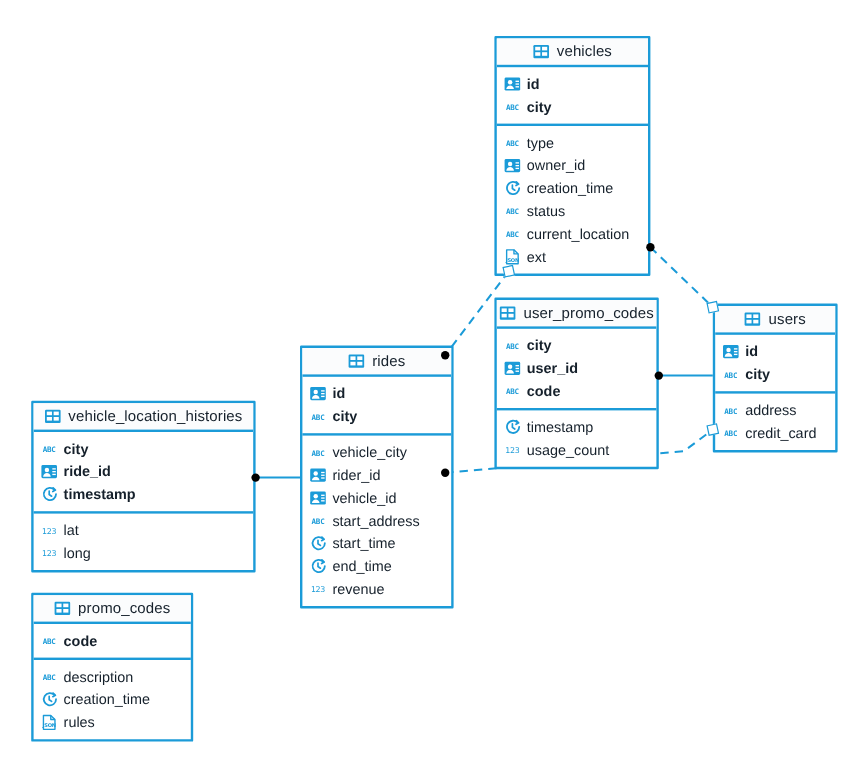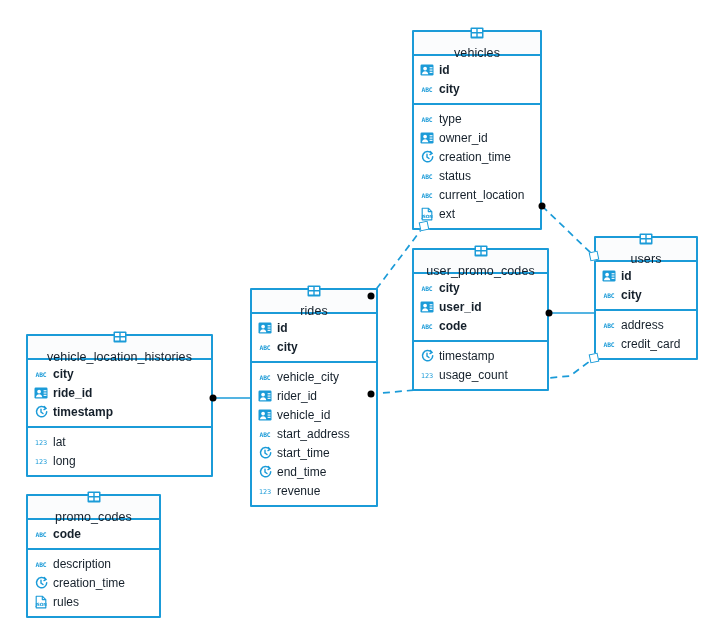--- a/index.html
+++ b/index.html
@@ -33,21 +33,20 @@
   .tbl-header {
     height: 24px;
     display: flex;
     align-items: center;
     justify-content: center;
     gap: 6px;
     background: #fbfcfd;
     border-bottom: 2px solid #1b9bd8;
     padding: 0 6px;
     box-sizing: border-box;
-    flex-direction: column;
   }
   .tbl-title {
     font-size: 12.5px;
     color: #15202b;
     white-space: nowrap;
     letter-spacing: 0.1px;
   }
   .tbl-section {
     padding: 4px 0 5px 0;
   }
@@ -202,21 +201,21 @@
               <svg width="14" height="14" viewBox="0 0 14 14">
                 <path d="M2.2 1.2h6.1l3.5 3.4v8.2H2.2z" fill="#ffffff" stroke="#1b9bd8" stroke-width="1.15" stroke-linejoin="round"></path>
                 <path d="M8.3 1.2v3.4h3.5" fill="none" stroke="#1b9bd8" stroke-width="1.15" stroke-linejoin="round"></path>
                 <text x="7" y="11.2" font-family="DejaVu Sans, sans-serif" font-size="4.3" font-weight="bold" fill="#1b9bd8" text-anchor="middle" letter-spacing="-0.2">JSON</text>
               </svg>
             </span>
             <span class="field-name">ext</span>
           </div>
         </div>
       </div>
-      <div class="table-box" style="left: 594px; top: 236px; width: 104px;">
+      <div class="table-box" style="left: 594px; top: 253px; width: 104px;">
         <div class="tbl-header">
           <span class="ic">
             <svg width="14" height="14" viewBox="0 0 14 14">
               <rect x="0.5" y="1.5" width="13" height="11" rx="1" fill="#1b9bd8"></rect>
               <rect x="2" y="3" width="4.3" height="3" fill="#ffffff"></rect>
               <rect x="7.7" y="3" width="4.3" height="3" fill="#ffffff"></rect>
               <rect x="2" y="7.5" width="4.3" height="3" fill="#ffffff"></rect>
               <rect x="7.7" y="7.5" width="4.3" height="3" fill="#ffffff"></rect>
             </svg>
           </span>

